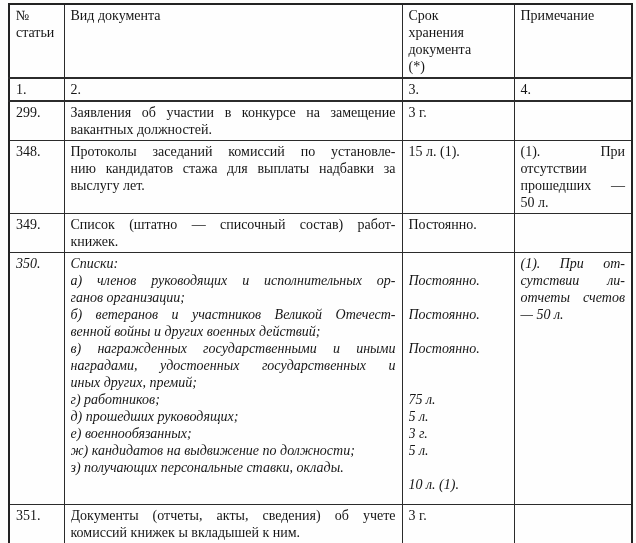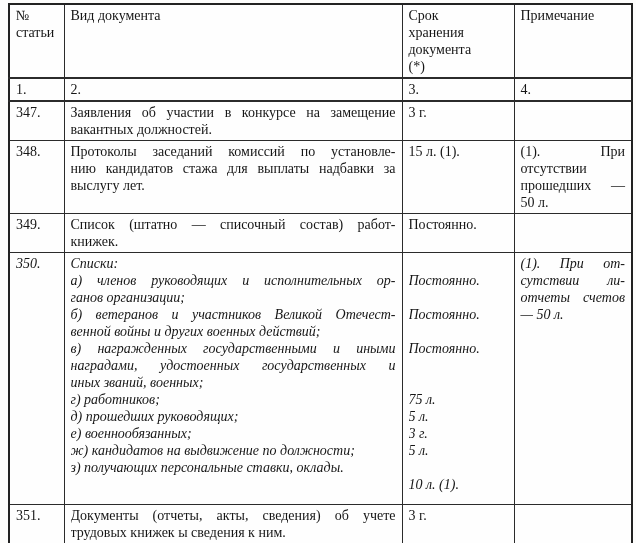--- a/index.html
+++ b/index.html
@@ -83,21 +83,21 @@
   </tr>
 
   <tr class="r-num">
     <td class="num">1.</td>
     <td>2.</td>
     <td>3.</td>
     <td>4.</td>
   </tr>
 
   <tr>
-    <td class="num">347.</td>
+    <td class="num">299.</td>
     <td class="doc-cell">
       <div class="line stretch">Заявления об участии в конкурсе на замещение</div>
       <div class="line">вакантных должностей.</div>
     </td>
     <td>3 г.</td>
     <td></td>
   </tr>
 
   <tr>
     <td class="num">348.</td>
@@ -138,21 +138,21 @@
   <tr class="r-350">
     <td class="num">350.</td>
     <td class="doc-cell">
       <div class="line">Списки:</div>
       <div class="line stretch">а) членов руководящих и исполнительных ор-</div>
       <div class="line">ганов организации;</div>
       <div class="line stretch">б) ветеранов и участников Великой Отечест-</div>
       <div class="line">венной войны и других военных действий;</div>
       <div class="line stretch">в) награжденных государственными и иными</div>
       <div class="line stretch">наградами, удостоенных государственных и</div>
-      <div class="line">иных званий, военных;</div>
+      <div class="line">иных других, премий;</div>
       <div class="line">г) работников;</div>
       <div class="line">д) прошедших руководящих;</div>
       <div class="line">е) военнообязанных;</div>
       <div class="line">ж) кандидатов на выдвижение по должности;</div>
       <div class="line">з) получающих персональные ставки, оклады.</div>
     </td>
     <td>
       <div class="line"></div>
       <div class="line">Постоянно.</div>
       <div class="line"></div>
@@ -185,19 +185,19 @@
       <div class="nline">
             <span>— 50 л.</span>
           </div>
     </td>
   </tr>
 
   <tr>
     <td class="num">351.</td>
     <td class="doc-cell">
       <div class="line stretch">Документы (отчеты, акты, сведения) об учете</div>
-      <div class="line">трудовых книжек ы сведения к ним.</div>
+      <div class="line">комиссий книжек ы вкладышей к ним.</div>
     </td>
     <td>3 г.</td>
     <td></td>
   </tr>
 </tbody>
   </table>
 
 </body></html>

